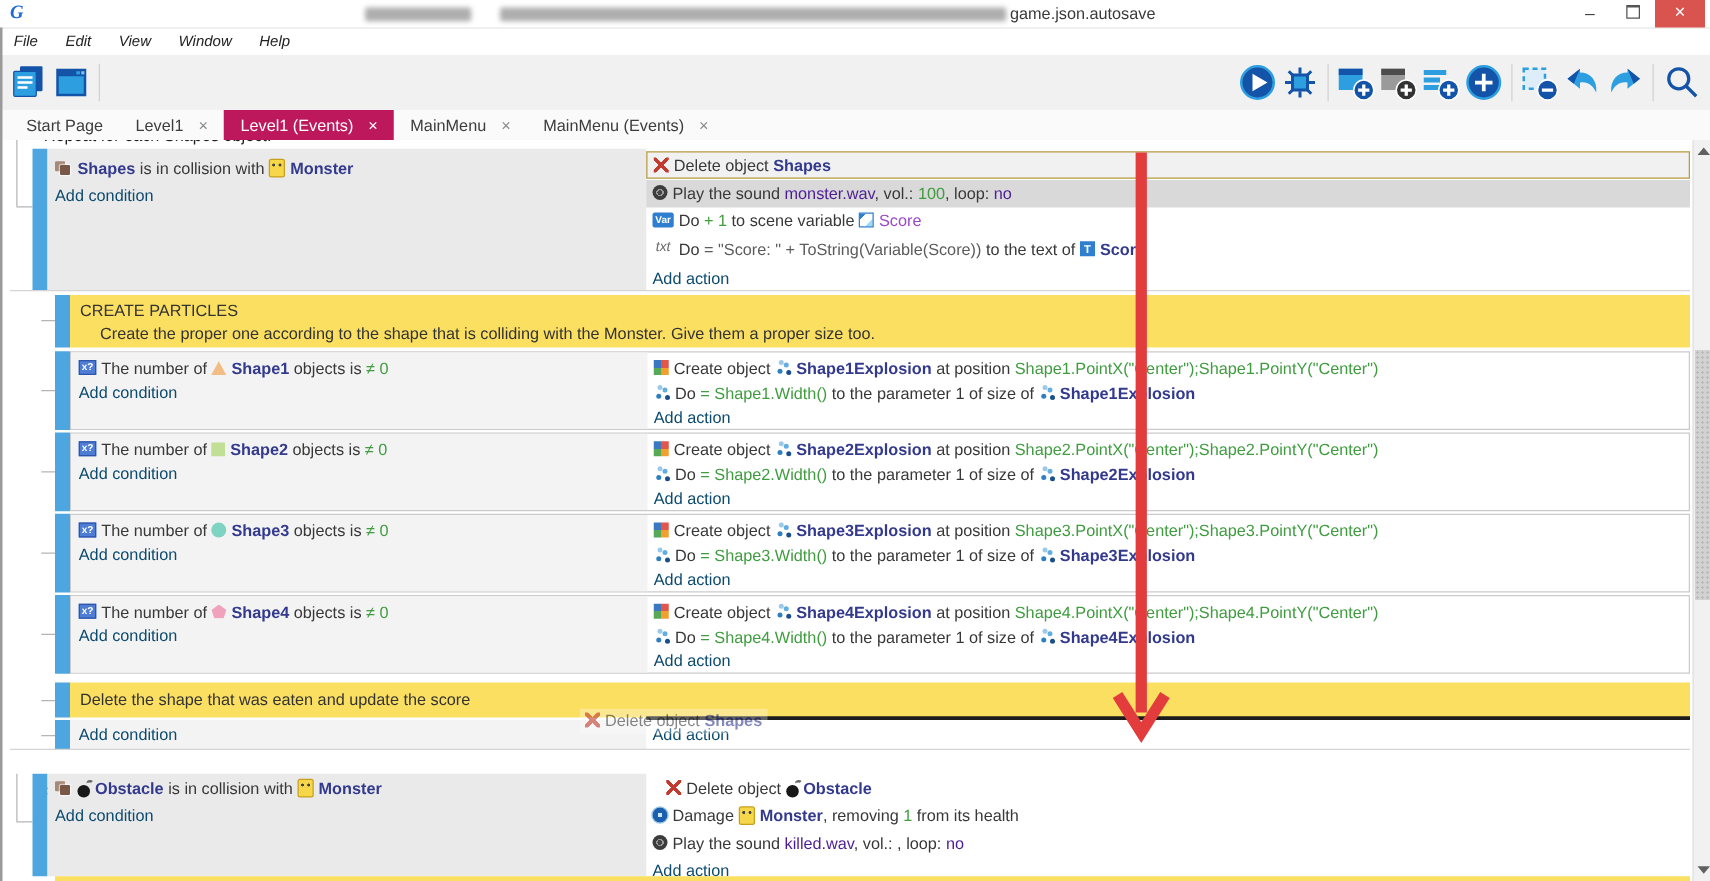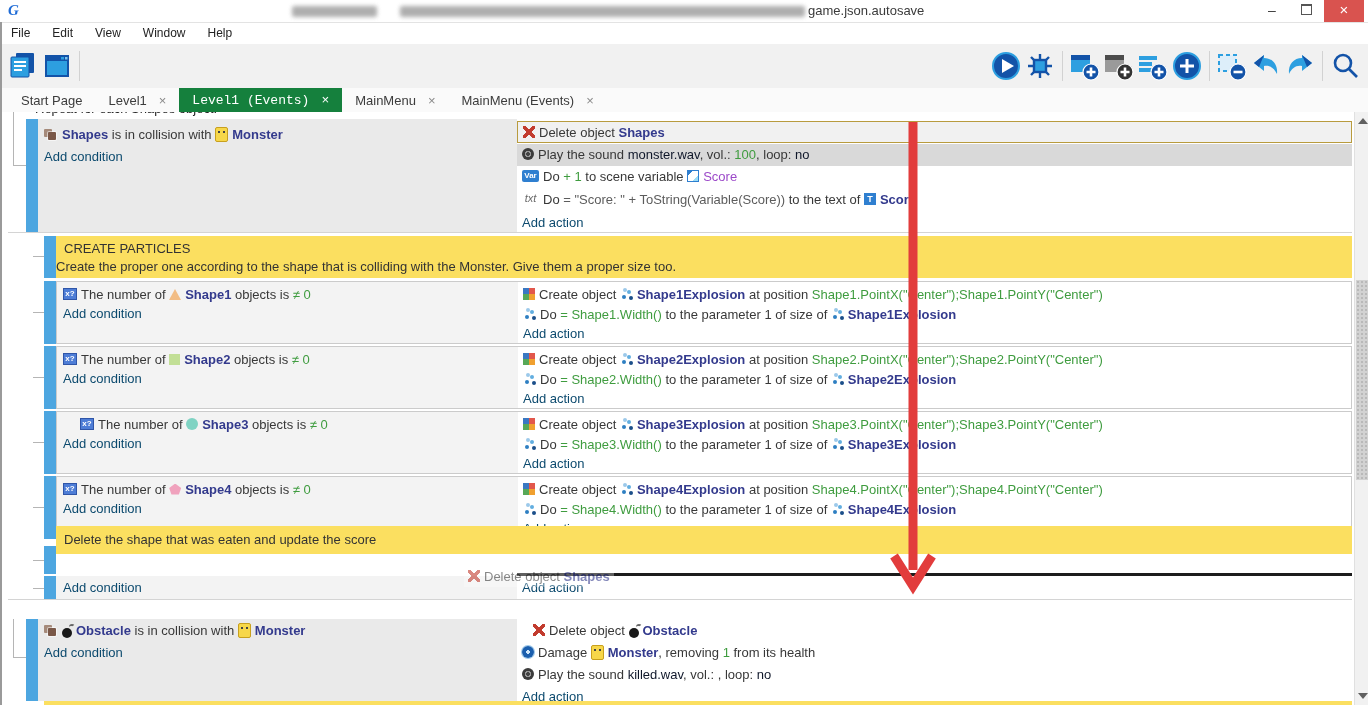--- a/index.html
+++ b/index.html
@@ -9,39 +9,39 @@
   .titlebar{position:absolute;left:0;top:0;width:1368px;height:22px;background:#fff;border-bottom:1px solid #e3e3e3;}
   .gd-logo{position:absolute;left:8px;top:2px;font:bold italic 15px "Liberation Serif",serif;color:#1e6bd6;}
   .blurblock{position:absolute;top:6px;height:11px;background:#9a9a9a;filter:blur(2px);border-radius:2px;opacity:.8;}
   .title-text{position:absolute;left:808px;top:3px;font-size:13px;color:#3a3a3a;}
   .win-btn{position:absolute;top:0;height:22px;text-align:center;line-height:20px;font-size:14px;color:#444;}
   .btn-min{left:1256px;width:32px;}
   .btn-max{left:1290px;width:32px;}
   .btn-max i{display:inline-block;width:9px;height:8px;border:1px solid #555;border-top-width:2px;}
   .btn-close{left:1324px;width:40px;background:#d9534f;color:#fff;font-size:15px;}
   
-  .menubar{position:absolute;left:0;top:23px;width:1368px;height:21px;background:#fff;}
+  .menubar{position:absolute;left:0;top:23px;width:1368px;height:21px;background:#fff;font-style:italic;}
   .menu-item{display:inline-block;padding:3px 11px 0 11px;font-size:12px;color:#222;}
   
   .toolbar{position:absolute;left:0;top:44px;width:1368px;height:44px;background:#f1f1f1;border-bottom:1px solid #e0e0e0;}
   .tb-left{position:absolute;left:6px;top:6px;display:flex;align-items:center;}
   .tb-right{position:absolute;right:6px;top:6px;display:flex;align-items:center;}
   .tb-btn{display:inline-flex;align-items:center;justify-content:center;width:34px;height:32px;}
   .tb-div{width:1px;height:30px;background:#d2d2d2;margin:0 5px;}
   
   .tabbar{position:absolute;left:0;top:88px;width:1368px;height:24px;background:#fafafa;display:flex;padding-left:8px;}
   .tab{display:flex;align-items:center;height:24px;padding:0 13px;font-size:13px;color:#3c3c3c;}
   .tab .x{margin-left:12px;color:#8a8a8a;font-size:13px;}
-  .tab.active{background:#15803d;color:#fff;font-family:Liberation Mono, monospace;}
+  .tab.active{background:#be185d;color:#fff;}
   .tab.active .x{color:#fff;}
   
   #events-area{position:absolute;left:0;top:112px;width:1354px;height:593px;background:#fff;overflow:hidden;font-size:13px;}
   .left-edge{position:absolute;left:0;top:22px;width:2px;height:683px;background:#9a9a9a;}
   .seg-text{color:#383838;} .seg-obj{color:#333a8d;font-weight:bold;} .seg-green{color:#3f9c3f;}
-  .seg-gray{color:#0f172a;} .seg-expr{color:#5c5c5c;} .seg-purple{color:#9c49c9;}
+  .seg-gray{color:#4c1d95;} .seg-expr{color:#5c5c5c;} .seg-purple{color:#9c49c9;}
   .addlink{color:#0c4a6e;}
   .ybar{background:#fbdf60;text-decoration:underline;}
   
   .icon{display:inline-block;position:relative;vertical-align:middle;margin:-3px 4px 0 0;text-align:center;}
   .i-collision-icon{width:14px;height:13px;}
   .i-collision-icon::before{content:"";position:absolute;left:0;top:1px;width:8px;height:8px;background:#a58a7a;border-radius:1px;}
   .i-collision-icon::after{content:"";position:absolute;left:4px;top:4px;width:8px;height:8px;background:#7a5848;border-radius:1px;box-shadow:0 0 0 1px rgba(255,255,255,.55);}
   .i-monster-icon{width:11px;height:13px;background:#f7d74a;border:1px solid #c8a01e;border-radius:2px;
      background-image:radial-gradient(circle at 3px 4px,#444 1px,transparent 1.4px),radial-gradient(circle at 8px 4px,#444 1px,transparent 1.4px);}
   .i-delete-icon{width:12px;height:12px;background:linear-gradient(45deg,transparent 41%,#c23b2e 41% 59%,transparent 59%),linear-gradient(135deg,transparent 41%,#c23b2e 41% 59%,transparent 59%);}
@@ -218,21 +218,21 @@
       <div class="addlink" style="position: absolute; left: 44px; top: 34px; line-height: 22px;">Add condition</div>
       <div style="position: absolute; left: 517px; top: 9px; width: 835px; box-sizing: border-box; padding-left: 5px; border: 1px solid rgb(184, 155, 62); background: rgb(241, 241, 241); white-space: nowrap; line-height: 22px; height: 22px;"><span class="icon i-delete-icon"></span><span class="seg-text">Delete object </span><span class="seg-obj">Shapes</span></div>
       <div style="position: absolute; left: 517px; top: 31.5px; width: 835px; box-sizing: border-box; padding-left: 5px; background: rgb(217, 217, 217); white-space: nowrap; line-height: 22px; height: 22px;"><span class="icon i-sound-icon"></span><span class="seg-text">Play the sound </span><span class="seg-gray">monster.wav</span><span class="seg-text">, vol.: </span><span class="seg-green">100</span><span class="seg-text">, loop: </span><span class="seg-gray">no</span></div>
       <div style="position: absolute; left: 517px; top: 54px; width: 835px; box-sizing: border-box; padding-left: 5px; white-space: nowrap; line-height: 22px; height: 22px;"><span class="icon i-variable-icon">Var</span><span class="seg-text">Do </span><span class="seg-green">+ 1</span><span class="seg-text"> to scene variable </span><span class="icon i-scene-variable-icon"></span><span class="seg-purple">Score</span></div>
       <div style="position: absolute; left: 517px; top: 76.5px; width: 835px; box-sizing: border-box; padding-left: 5px; white-space: nowrap; line-height: 22px; height: 22px;"><span class="icon i-text-action-icon">txt</span><span class="seg-text">Do </span><span class="seg-expr">= "Score: " + ToString(Variable(Score))</span><span class="seg-text"> to the text of </span><span class="icon i-text-object-icon">T</span><span class="seg-obj">Score</span></div>
       <div class="addlink" style="position: absolute; left: 522px; top: 100px; line-height: 22px;">Add action</div>
       <div style="position: absolute; left: 8px; top: 120px; width: 1344px; height: 1px; background: rgb(212, 212, 212);"></div>
       <div style="position: absolute; left: 44px; top: 124px; width: 12px; height: 42px; background: rgb(77, 166, 224);"></div>
       <div class="ybar" style="position: absolute; left: 56px; top: 124px; width: 1296px; height: 42px; padding-left: 8px; box-sizing: border-box;">
         <div style="position: absolute; left: 8px; top: 3px; line-height: 19px; color: rgb(51, 51, 51);">CREATE PARTICLES</div>
-        <div style="position: absolute; left: 0; top: 21px; line-height: 19px; color: rgb(51, 51, 51);">Create the proper one according to the shape that is colliding with the Monster. Give them a proper size too.</div>
+        <div style="position: absolute; left: 24px; top: 21px; line-height: 19px; color: rgb(51, 51, 51);">Create the proper one according to the shape that is colliding with the Monster. Give them a proper size too.</div>
       </div>
       <div style="position: absolute; left: 33px; top: 200px; width: 11px; height: 1px; background: rgb(181, 181, 181);"></div>
       <div style="position: absolute; left: 44px; top: 169px; width: 12px; height: 63px; background: rgb(77, 166, 224);"></div>
       <div style="position: absolute; left: 56px; top: 169px; width: 1296px; height: 63px; border: 1px solid rgb(203, 203, 203); box-sizing: border-box; background: rgb(255, 255, 255);">
         <div style="position: absolute; left: 0px; top: 0px; width: 461px; height: 61px; background: rgb(243, 243, 243);"></div>
         <div style="position: absolute; left: 6px; top: 2px; white-space: nowrap; line-height: 22px; height: 22px;"><span class="icon i-count-icon">x?</span><span class="seg-text">The number of </span><span class="icon i-shape1-icon"></span><span class="seg-obj">Shape1</span><span class="seg-text"> objects is </span><span class="seg-green">≠ 0</span></div>
         <div class="addlink" style="position: absolute; left: 6px; top: 22px; line-height: 20px;">Add condition</div>
         <div style="position: absolute; left: 466px; top: 2px; white-space: nowrap; line-height: 22px; height: 22px;"><span class="icon i-create-object-icon"></span><span class="seg-text">Create object </span><span class="icon i-particle-icon"></span><span class="seg-obj">Shape1Explosion</span><span class="seg-text"> at position </span><span class="seg-green">Shape1.PointX("Center");Shape1.PointY("Center")</span></div>
         <div style="position: absolute; left: 466px; top: 22px; white-space: nowrap; line-height: 22px; height: 22px;"><span class="icon i-particle-icon"></span><span class="seg-text">Do </span><span class="seg-green">= Shape1.Width()</span><span class="seg-text"> to the parameter 1 of size of </span><span class="icon i-particle-icon"></span><span class="seg-obj">Shape1Explosion</span></div>
         <div class="addlink" style="position: absolute; left: 466px; top: 42px; line-height: 20px;">Add action</div>
@@ -244,40 +244,40 @@
         <div style="position: absolute; left: 6px; top: 2px; white-space: nowrap; line-height: 22px; height: 22px;"><span class="icon i-count-icon">x?</span><span class="seg-text">The number of </span><span class="icon i-shape2-icon"></span><span class="seg-obj">Shape2</span><span class="seg-text"> objects is </span><span class="seg-green">≠ 0</span></div>
         <div class="addlink" style="position: absolute; left: 6px; top: 22px; line-height: 20px;">Add condition</div>
         <div style="position: absolute; left: 466px; top: 2px; white-space: nowrap; line-height: 22px; height: 22px;"><span class="icon i-create-object-icon"></span><span class="seg-text">Create object </span><span class="icon i-particle-icon"></span><span class="seg-obj">Shape2Explosion</span><span class="seg-text"> at position </span><span class="seg-green">Shape2.PointX("Center");Shape2.PointY("Center")</span></div>
         <div style="position: absolute; left: 466px; top: 22px; white-space: nowrap; line-height: 22px; height: 22px;"><span class="icon i-particle-icon"></span><span class="seg-text">Do </span><span class="seg-green">= Shape2.Width()</span><span class="seg-text"> to the parameter 1 of size of </span><span class="icon i-particle-icon"></span><span class="seg-obj">Shape2Explosion</span></div>
         <div class="addlink" style="position: absolute; left: 466px; top: 42px; line-height: 20px;">Add action</div>
       </div>
       <div style="position: absolute; left: 33px; top: 330px; width: 11px; height: 1px; background: rgb(181, 181, 181);"></div>
       <div style="position: absolute; left: 44px; top: 299px; width: 12px; height: 63px; background: rgb(77, 166, 224);"></div>
       <div style="position: absolute; left: 56px; top: 299px; width: 1296px; height: 63px; border: 1px solid rgb(203, 203, 203); box-sizing: border-box; background: rgb(255, 255, 255);">
         <div style="position: absolute; left: 0px; top: 0px; width: 461px; height: 61px; background: rgb(243, 243, 243);"></div>
-        <div style="position: absolute; left: 23px; top: 2px; white-space: nowrap; line-height: 22px; height: 22px;"><span class="icon i-count-icon">x?</span><span class="seg-text">The number of </span><span class="icon i-shape3-icon"></span><span class="seg-obj">Shape3</span><span class="seg-text"> objects is </span><span class="seg-green">≠ 0</span></div>
+        <div style="position: absolute; left: 6px; top: 2px; white-space: nowrap; line-height: 22px; height: 22px;"><span class="icon i-count-icon">x?</span><span class="seg-text">The number of </span><span class="icon i-shape3-icon"></span><span class="seg-obj">Shape3</span><span class="seg-text"> objects is </span><span class="seg-green">≠ 0</span></div>
         <div class="addlink" style="position: absolute; left: 6px; top: 22px; line-height: 20px;">Add condition</div>
         <div style="position: absolute; left: 466px; top: 2px; white-space: nowrap; line-height: 22px; height: 22px;"><span class="icon i-create-object-icon"></span><span class="seg-text">Create object </span><span class="icon i-particle-icon"></span><span class="seg-obj">Shape3Explosion</span><span class="seg-text"> at position </span><span class="seg-green">Shape3.PointX("Center");Shape3.PointY("Center")</span></div>
         <div style="position: absolute; left: 466px; top: 22px; white-space: nowrap; line-height: 22px; height: 22px;"><span class="icon i-particle-icon"></span><span class="seg-text">Do </span><span class="seg-green">= Shape3.Width()</span><span class="seg-text"> to the parameter 1 of size of </span><span class="icon i-particle-icon"></span><span class="seg-obj">Shape3Explosion</span></div>
         <div class="addlink" style="position: absolute; left: 466px; top: 42px; line-height: 20px;">Add action</div>
       </div>
       <div style="position: absolute; left: 33px; top: 395px; width: 11px; height: 1px; background: rgb(181, 181, 181);"></div>
       <div style="position: absolute; left: 44px; top: 364px; width: 12px; height: 63px; background: rgb(77, 166, 224);"></div>
       <div style="position: absolute; left: 56px; top: 364px; width: 1296px; height: 63px; border: 1px solid rgb(203, 203, 203); box-sizing: border-box; background: rgb(255, 255, 255);">
         <div style="position: absolute; left: 0px; top: 0px; width: 461px; height: 61px; background: rgb(243, 243, 243);"></div>
         <div style="position: absolute; left: 6px; top: 2px; white-space: nowrap; line-height: 22px; height: 22px;"><span class="icon i-count-icon">x?</span><span class="seg-text">The number of </span><span class="icon i-shape4-icon"></span><span class="seg-obj">Shape4</span><span class="seg-text"> objects is </span><span class="seg-green">≠ 0</span></div>
         <div class="addlink" style="position: absolute; left: 6px; top: 22px; line-height: 20px;">Add condition</div>
         <div style="position: absolute; left: 466px; top: 2px; white-space: nowrap; line-height: 22px; height: 22px;"><span class="icon i-create-object-icon"></span><span class="seg-text">Create object </span><span class="icon i-particle-icon"></span><span class="seg-obj">Shape4Explosion</span><span class="seg-text"> at position </span><span class="seg-green">Shape4.PointX("Center");Shape4.PointY("Center")</span></div>
         <div style="position: absolute; left: 466px; top: 22px; white-space: nowrap; line-height: 22px; height: 22px;"><span class="icon i-particle-icon"></span><span class="seg-text">Do </span><span class="seg-green">= Shape4.Width()</span><span class="seg-text"> to the parameter 1 of size of </span><span class="icon i-particle-icon"></span><span class="seg-obj">Shape4Explosion</span></div>
         <div class="addlink" style="position: absolute; left: 466px; top: 42px; line-height: 20px;">Add action</div>
       </div>
       <div style="position: absolute; left: 33px; top: 144px; width: 11px; height: 1px; background: rgb(181, 181, 181);"></div>
       <div style="position: absolute; left: 33px; top: 448px; width: 11px; height: 1px; background: rgb(181, 181, 181);"></div>
       <div style="position: absolute; left: 44px; top: 434px; width: 12px; height: 28px; background: rgb(77, 166, 224);"></div>
-      <div class="ybar" style="position: absolute; left: 56px; top: 414px; width: 1296px; height: 28px; box-sizing: border-box;">
+      <div class="ybar" style="position: absolute; left: 56px; top: 434px; width: 1296px; height: 28px; box-sizing: border-box;">
         <div style="position: absolute; left: 8px; top: 4px; line-height: 19px; color: rgb(51, 51, 51);">Delete the shape that was eaten and update the score</div>
       </div>
       <div style="position: absolute; left: 33px; top: 476px; width: 11px; height: 1px; background: rgb(181, 181, 181);"></div>
       <div style="position: absolute; left: 44px; top: 464px; width: 12px; height: 24px; background: rgb(77, 166, 224);"></div>
       <div style="position: absolute; left: 56px; top: 464px; width: 461px; height: 24px; background: rgb(243, 243, 243);"></div>
       <div class="addlink" style="position: absolute; left: 63px; top: 465px; line-height: 22px;">Add condition</div>
       <div class="addlink" style="position: absolute; left: 522px; top: 465px; line-height: 22px;">Add action</div>
       <div style="position: absolute; left: 8px; top: 487px; width: 1344px; height: 1px; background: rgb(212, 212, 212);"></div>
       <div style="position: absolute; left: 35px; top: 514px; line-height: 18px; color: rgb(34, 34, 34);">Repeat for each Obstacle object:</div>
       <div style="position: absolute; left: 26px; top: 507px; width: 12px; height: 82px; background: rgb(77, 166, 224);"></div>

